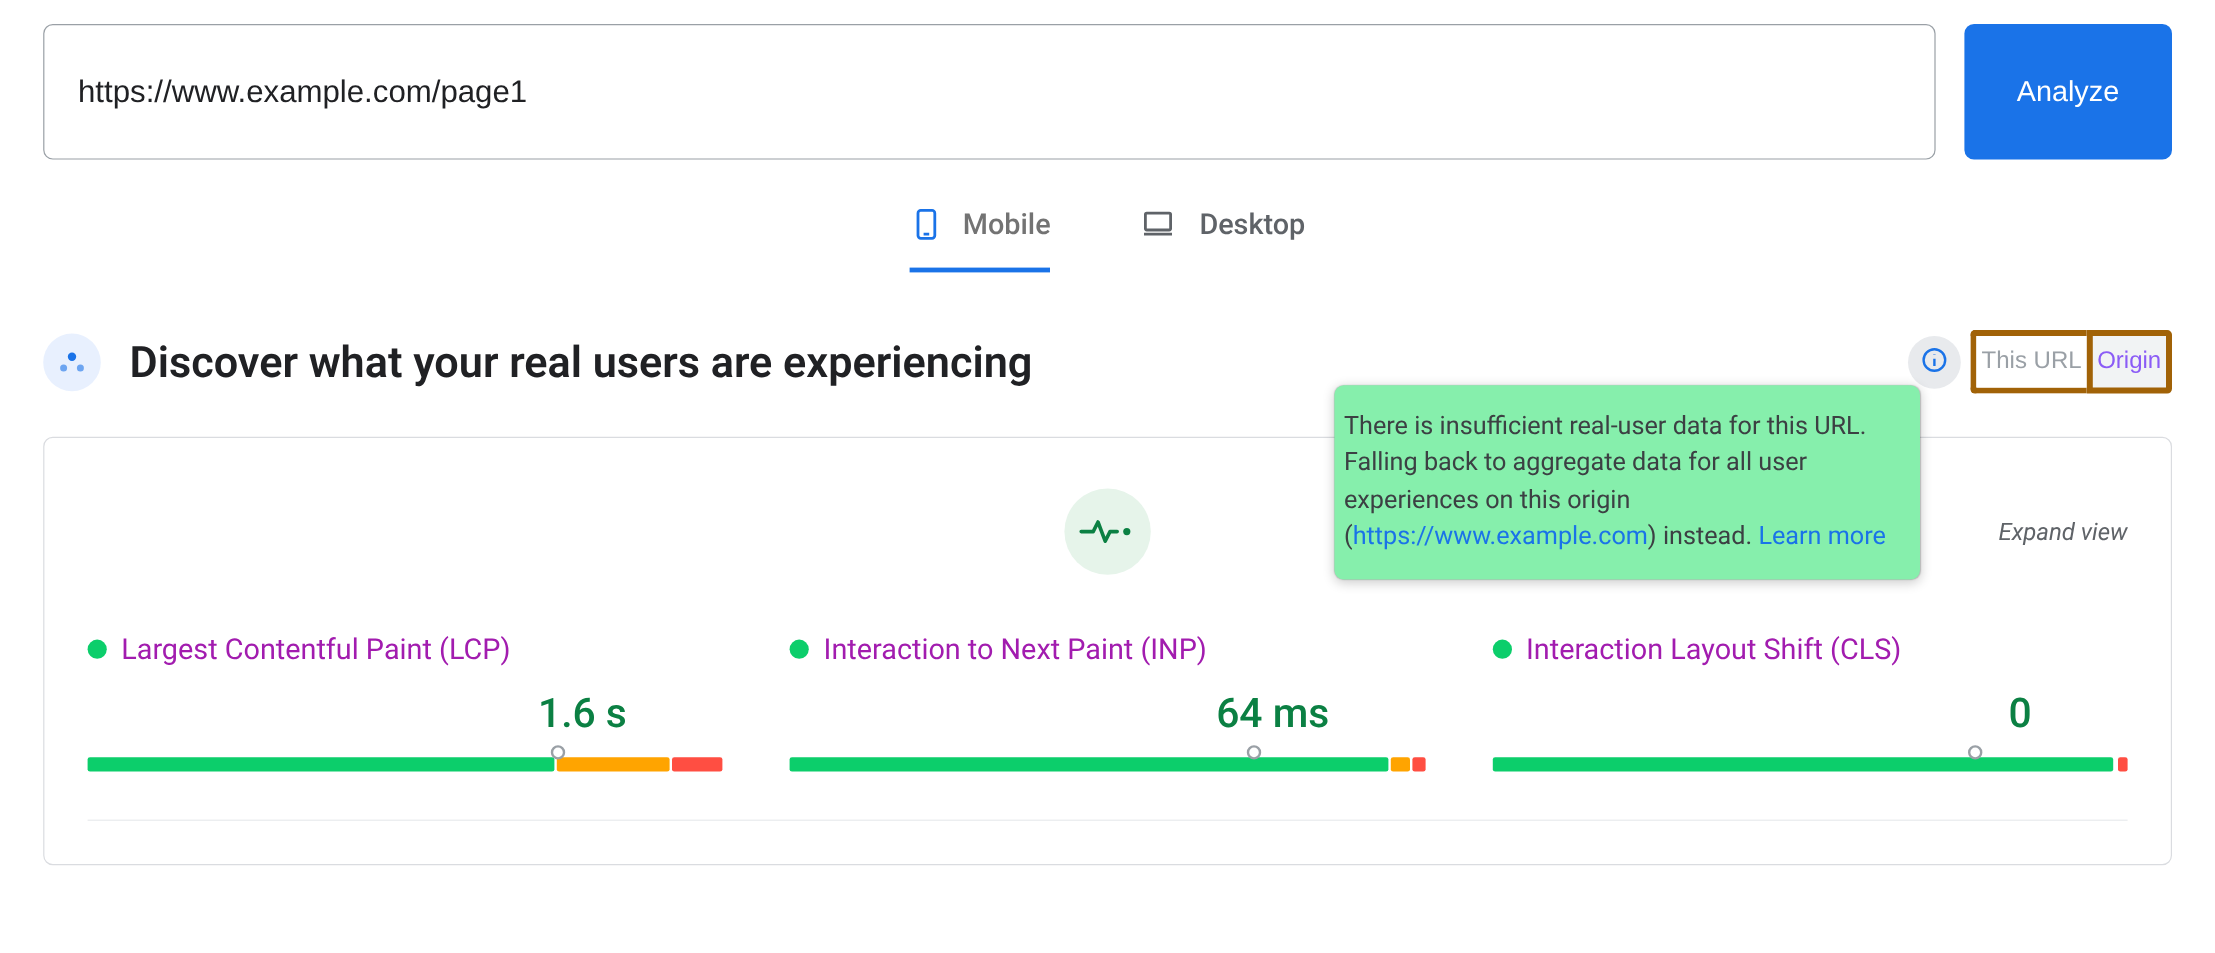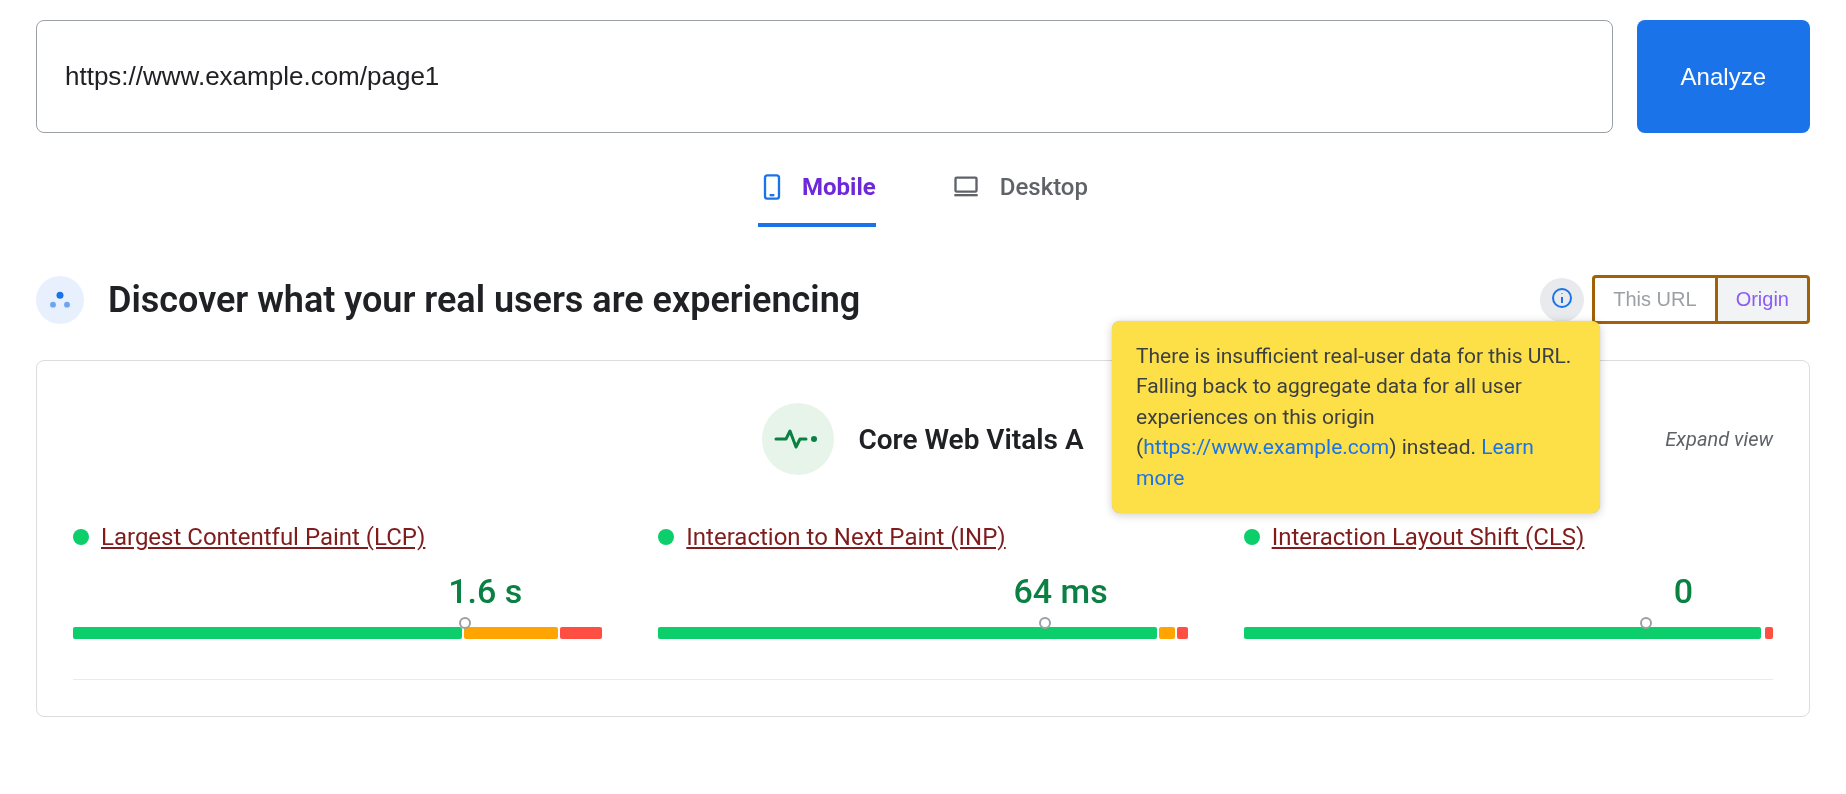--- a/index.html
+++ b/index.html
@@ -47,23 +47,22 @@
     align-items: center;
     gap: 16px;
     padding-bottom: 18px;
     cursor: pointer;
     font-size: 24px;
     font-weight: 500;
     color: #5f6368;
     border-bottom: 4px solid transparent;
   }
   .tab.active {
-    color: #6d28d9;
+    color: #737373;
     border-bottom-color: #1a73e8;
-    font-weight: bold;
   }
   .tab svg { display:block; }
 
   .section-header-row {
     display: flex;
     align-items: center;
     justify-content: space-between;
     margin-bottom: 36px;
     position: relative;
   }
@@ -92,25 +91,25 @@
   }
   .info-pill {
     width: 44px; height:44px; border-radius:50%;
     background:#e8eaed;
     display:flex;align-items:center;justify-content:center;
     margin-right: 8px;
     cursor: pointer;
   }
   .info-pill svg { width:24px;height:24px; }
   .seg-btn {
-    border:3px solid #a16207;
+    border:5px solid #a16207;
     background:#fff;
     color:#9aa0a6;
     font-size:20px;
-    padding: 10px 18px;
+    padding: 10px 4px;
     cursor:pointer;
   }
   .seg-btn:first-of-type { border-radius:4px 0 0 4px; border-right:none; }
   .seg-btn:last-of-type { border-radius:0 4px 4px 0; }
   .seg-btn.active { background:#f1f3f4; color:#8b5cf6; }
 
   .card {
     border:1px solid #dadce0;
     border-radius:8px;
     padding: 42px 36px 36px 36px;
@@ -160,22 +159,21 @@
     gap:12px;
     margin-bottom: 20px;
   }
   .status-dot {
     width:16px;height:16px;border-radius:50%;
     background:#0cce6b;
     flex-shrink:0;
   }
   .metric-name {
     font-size:24px;
-    text-decoration: underline;
-    color:#7f1d1d;
+    color:#a21caf;
     cursor:pointer;
   }
   .metric-value {
     font-size:34px;
     font-weight:500;
     color:#0b8043;
     text-align:right;
     margin-bottom: 16px;
     padding-right: 80px;
   }
@@ -195,24 +193,24 @@
     top:-10px;
     width:12px;height:12px;
     background:#fff;
     border:2px solid #9aa0a6;
     border-radius:50%;
     transform:translateX(-50%);
   }
 
   .tooltip {
     position:absolute;
-    background:#fde047;
+    background:#86efac;
     border-radius:8px;
     box-shadow: 0 2px 10px rgba(0,0,0,.2), 0 0 1px rgba(0,0,0,.2);
-    padding: 20px 24px;
+    padding: 20px 8px;
     width: 488px;
     font-size:21px;
     line-height:1.45;
     color:#3c4043;
     z-index: 10;
   }
   .tooltip a { color:#1a73e8; text-decoration:none; }
 
   .hr { border:none; border-top:1px solid #e8eaed; margin-top:40px; }
 </style>
@@ -276,21 +274,20 @@
 </div>
 
 <div class="card">
   <div class="assessment-row">
     <div class="vitals-badge">
       <svg viewBox="0 0 48 24" fill="none" stroke="#0b8043" stroke-width="3" stroke-linecap="round" stroke-linejoin="round">
         <polyline points="2,12 12,12 16,4 22,20 26,12 32,12"></polyline>
         <circle cx="40" cy="12" r="3" fill="#0b8043" stroke="none"></circle>
       </svg>
     </div>
-    <div class="assessment-title">Core Web Vitals A</div>
     <div class="expand-view">Expand view</div>
   </div>
 
   <div class="metrics-row">
 
     <div class="metric">
       <div class="metric-header">
         <span class="status-dot"></span>
         <span class="metric-name">Largest Contentful Paint (LCP)</span>
       </div>

